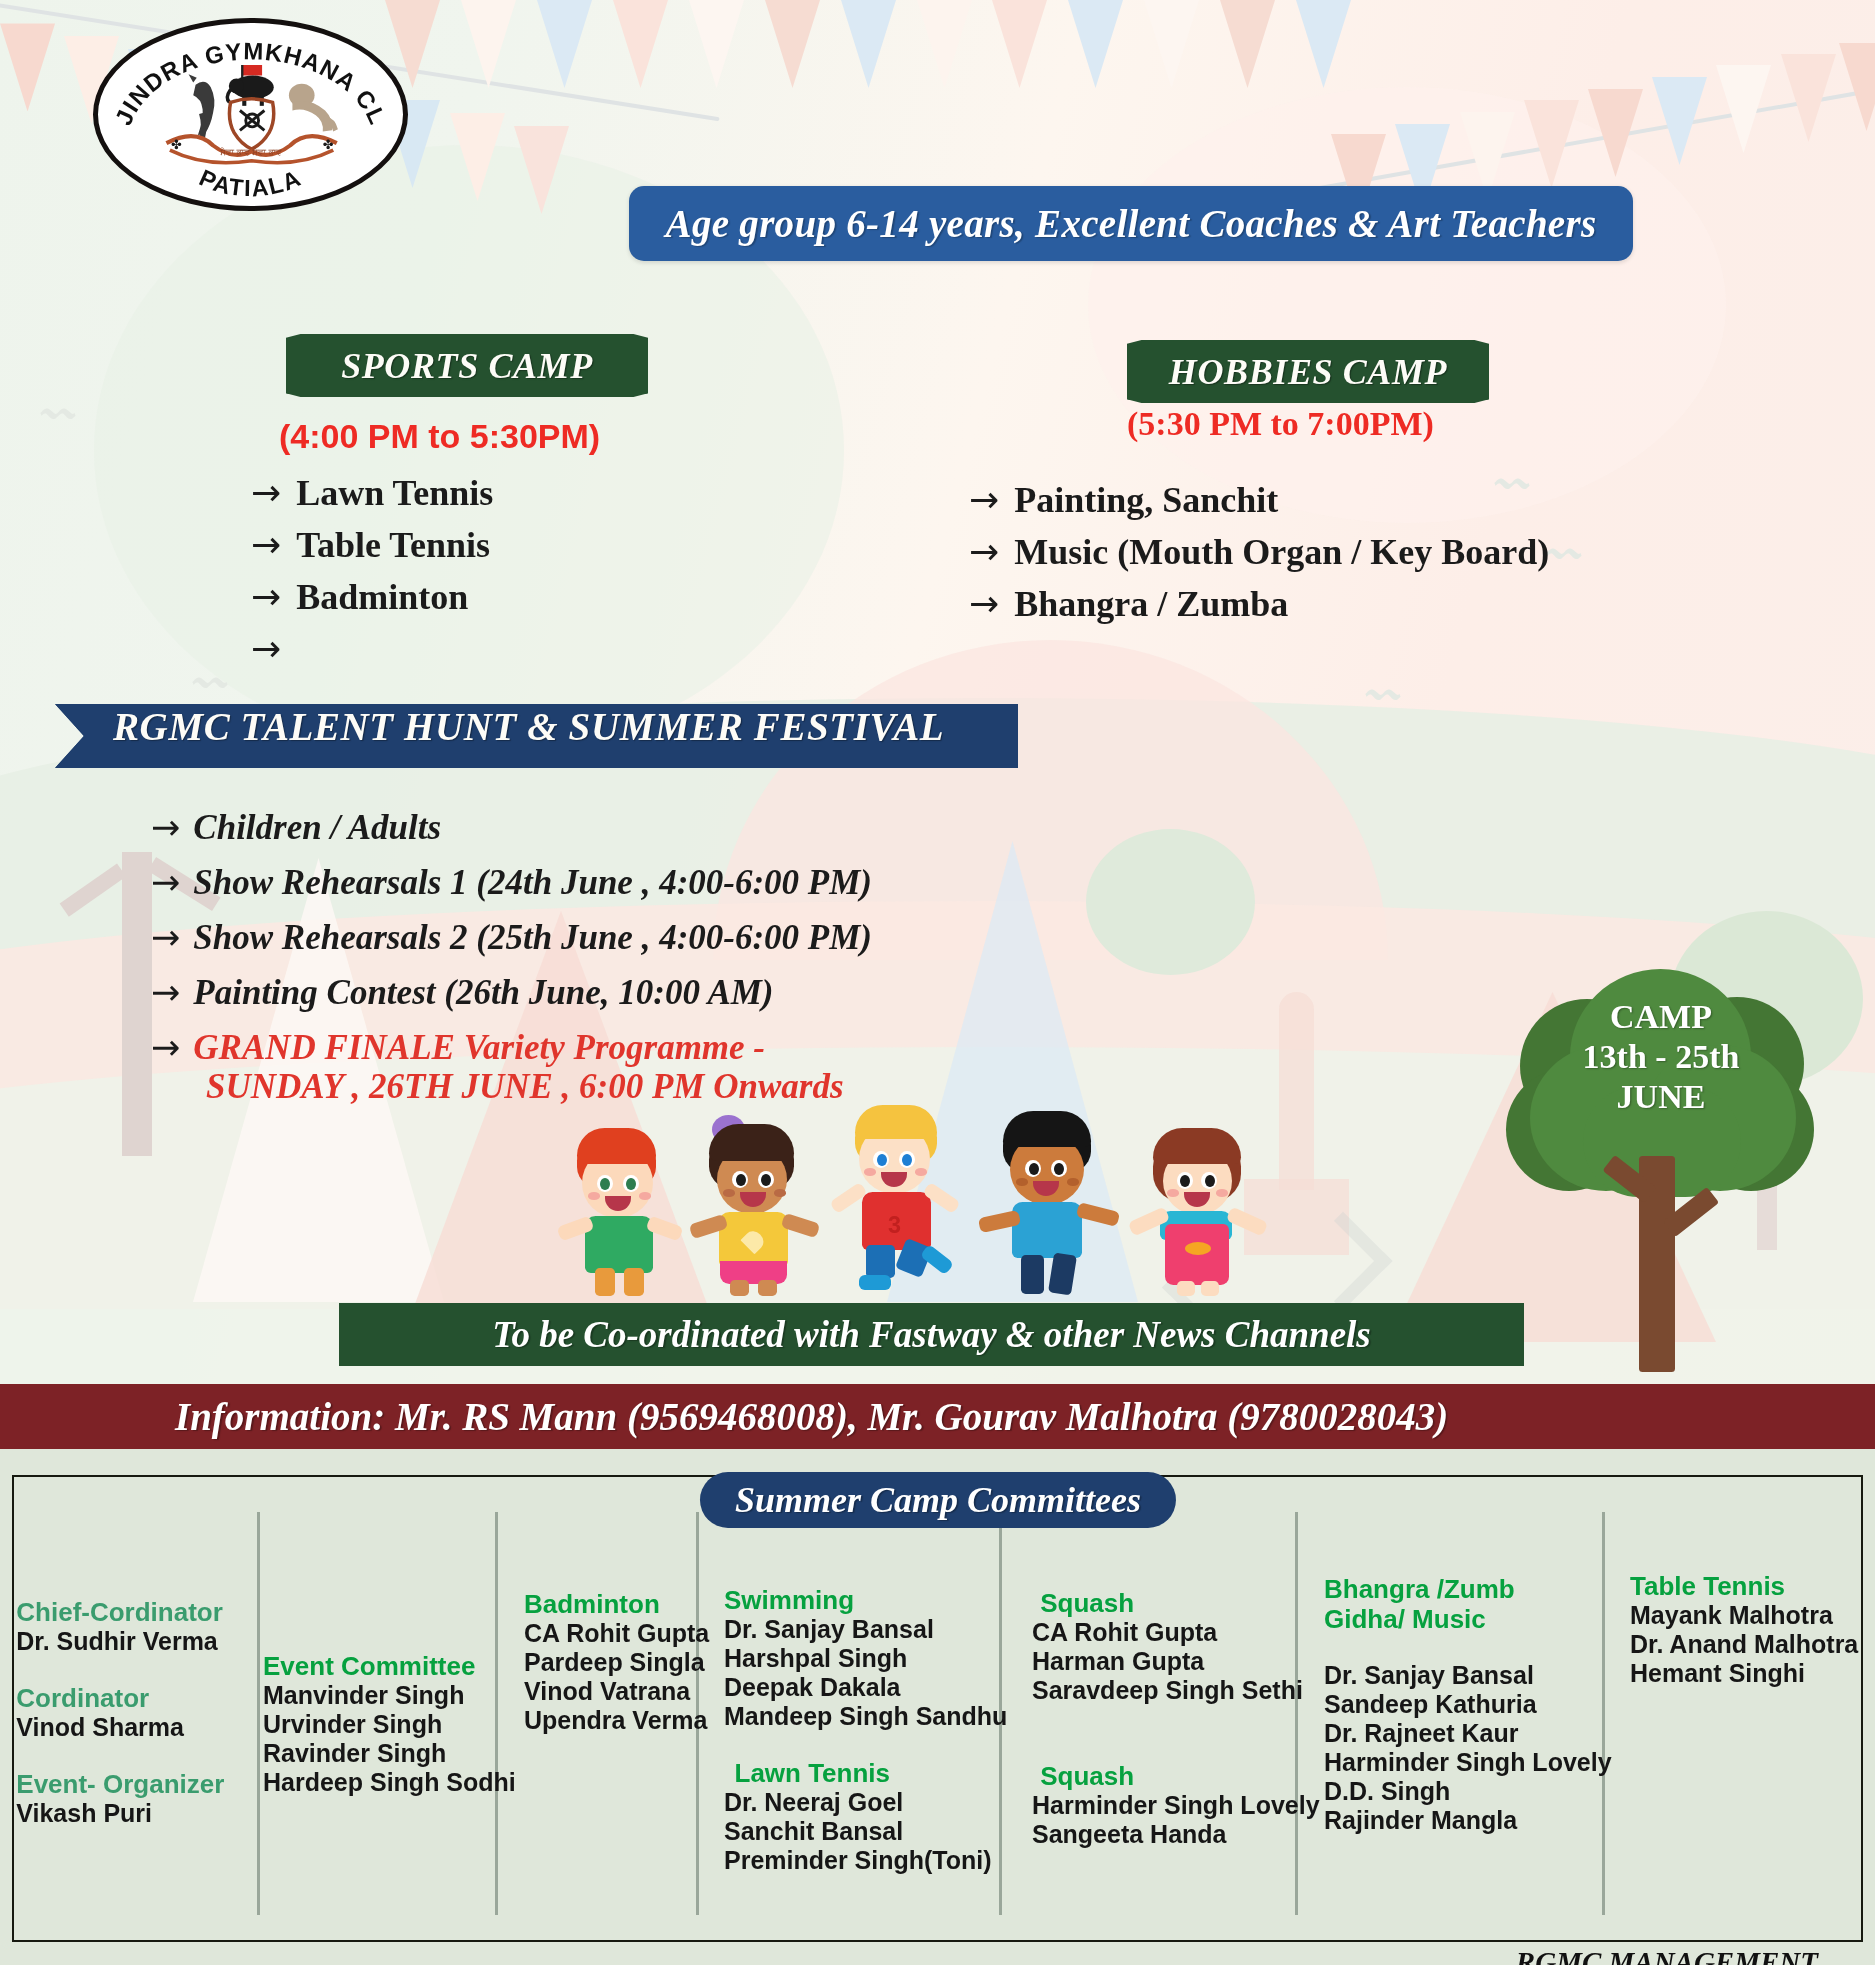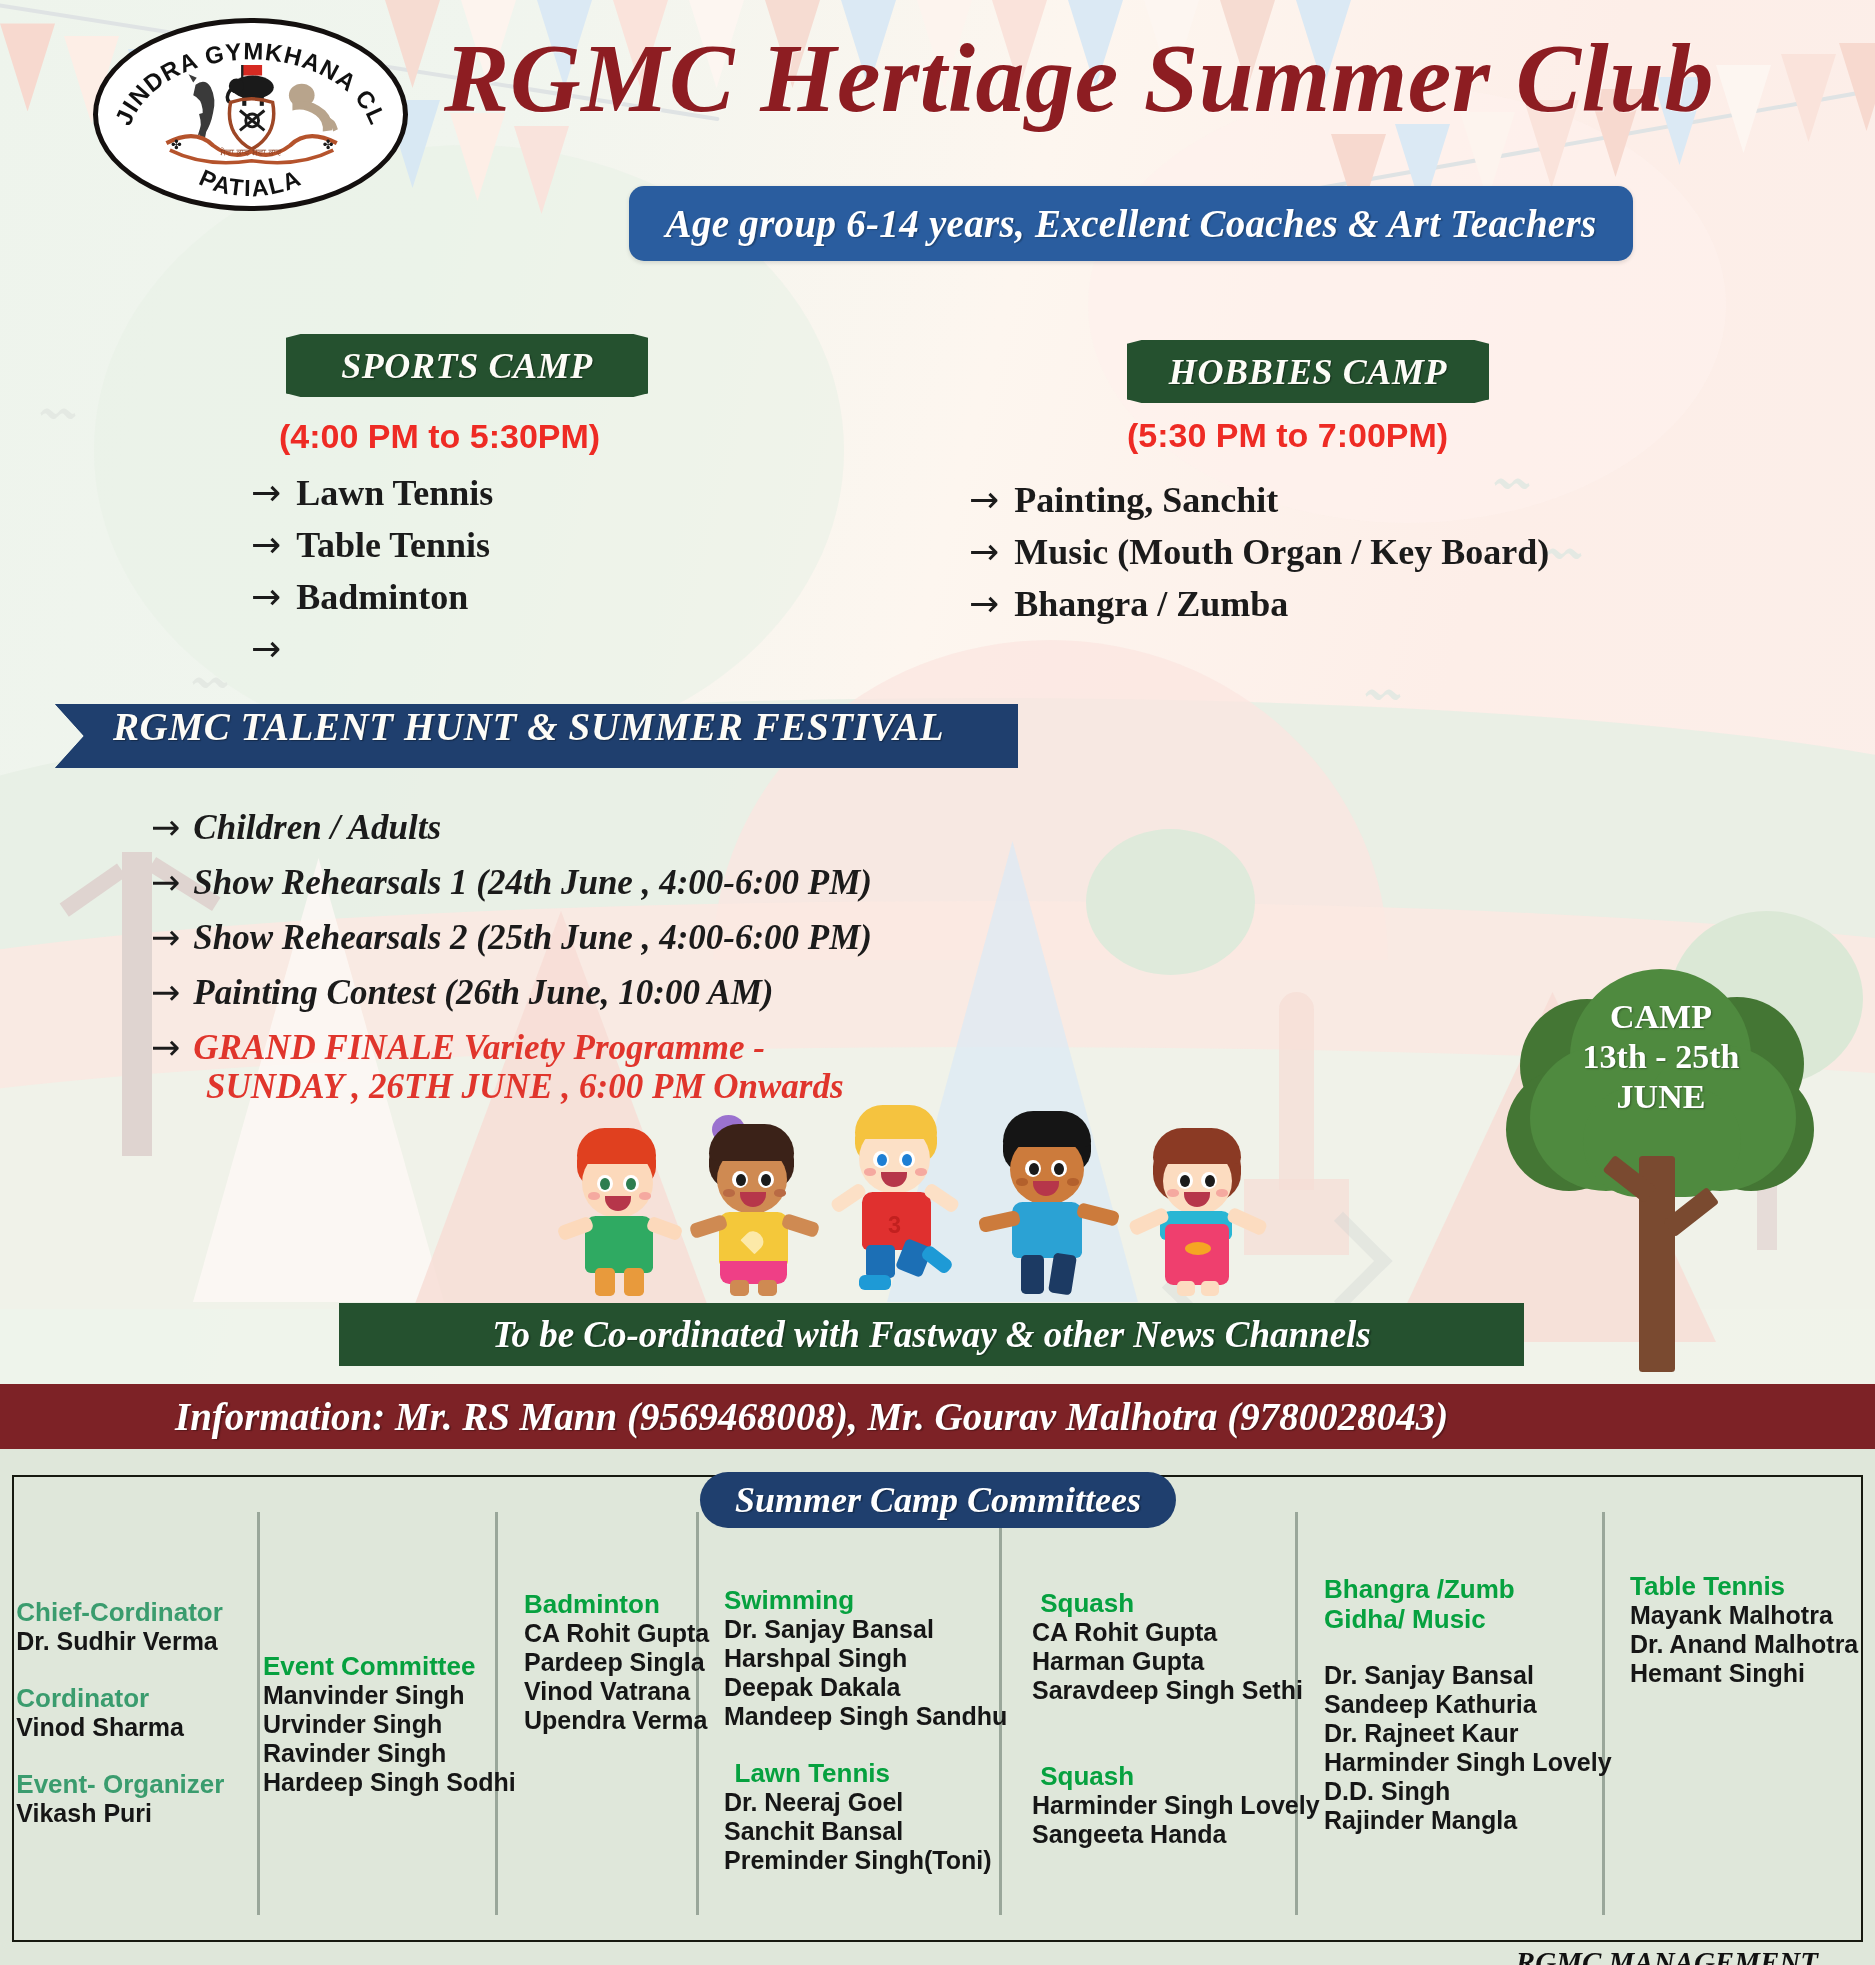--- a/index.html
+++ b/index.html
@@ -348,21 +348,20 @@
       <circle cx="167" cy="101" r="11" fill="none" stroke="#1a1a1a" stroke-width="5"></circle>
 
       <path d="M20 140 q50 -26 80 4 q34 26 66 10 q32 16 66 -10 q30 -30 80 -4" fill="none" stroke="#b5532c" stroke-width="7"></path>
       <path d="M26 152 q60 30 140 18 q80 12 140 -18" fill="none" stroke="#b5532c" stroke-width="6"></path>
       <text x="165" y="160" font-size="15" fill="#8b3f22" text-anchor="middle" font-family="Liberation Sans, sans-serif">ਸੇਵਾ ਭਾਵ ਸੇਵਾ ਭਾਵ</text>
       <text x="28" y="150" font-size="22" fill="#1a1a1a">✤</text>
       <text x="288" y="150" font-size="22" fill="#1a1a1a">✤</text>
     </svg>
   </div>
 
-  <div class="title">RGMC Hertiage Summer Club</div>
 
   <div class="age-banner">
     <span>Age group 6-14 years, Excellent Coaches &amp; Art Teachers</span>
   </div>
 
   <div class="ribbon" style="left:286px;top:334px;width:362px;height:63px;">
     <span>SPORTS CAMP</span>
   </div>
   <div class="time-red" style="left:279px;top:417px;">(4:00 PM to 5:30PM)</div>
   <ul class="bullets" style="left:251px;top:467px;font-size:36px;line-height:51px;">
@@ -379,21 +378,21 @@
         <span>Badminton</span>
       </li>
     <li>
         <span class="arrow">→</span>
       </li>
   </ul>
 
   <div class="ribbon" style="left:1127px;top:340px;width:362px;height:63px;">
     <span>HOBBIES CAMP</span>
   </div>
-  <div class="time-red" style="left:1127px;top:416px;">(5:30 PM to 7:00PM)</div>
+  <div class="time-red" style="left:1127px;top:405px;font-family:Liberation Serif, serif;">(5:30 PM to 7:00PM)</div>
   <ul class="bullets" style="left:969px;top:474px;font-size:36px;line-height:51px;">
     <li>
         <span class="arrow">→</span>
         <span>Painting, Sanchit</span>
       </li>
     <li>
         <span class="arrow">→</span>
         <span>Music (Mouth Organ / Key Board)</span>
       </li>
     <li>

